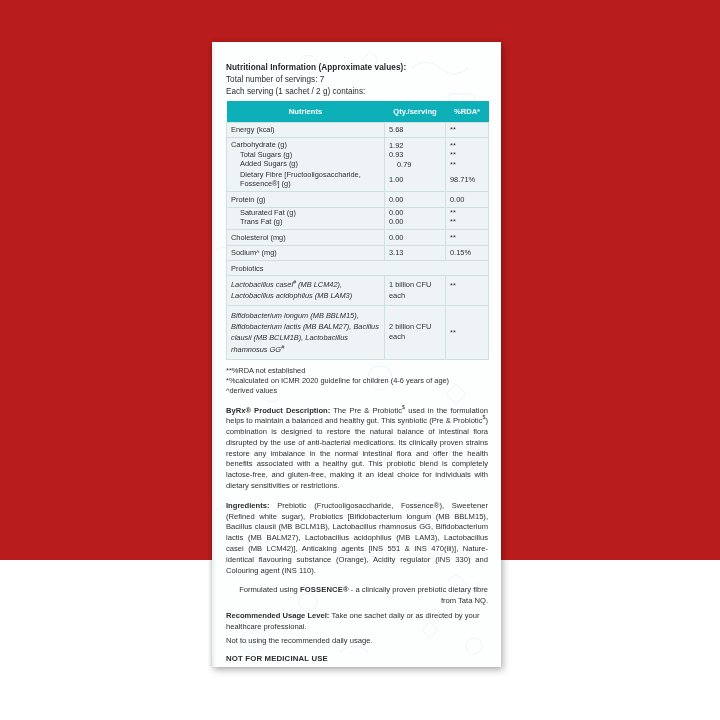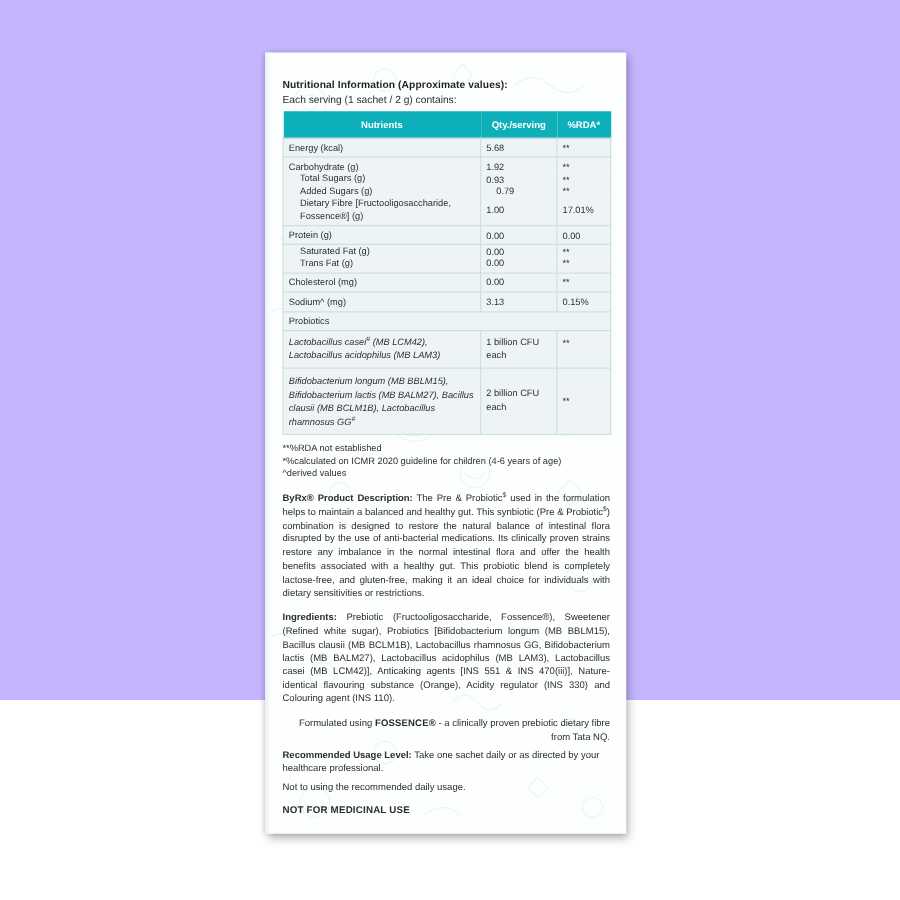--- a/index.html
+++ b/index.html
@@ -9,21 +9,21 @@
     height: 720px;
     background: #ffffff;
     font-family: "Liberation Sans", sans-serif;
     overflow: hidden;
   }
 
   #stage {
     position: relative;
     width: 720px;
     height: 560px;
-    background: #c4b5fd;
+    background: #b91c1c;
   }
 
   
   #panel {
     position: absolute;
     left: 212px;
     top: 42px;
     width: 289px;
     height: 625px;
     background: #fdfefe;
@@ -178,20 +178,21 @@
         <circle cx="214" cy="122" r="7"></circle>
         <path d="M108 108 q10 -10 20 0 q10 10 20 0"></path>
       </g>
     </svg>
 
     <div id="fold"></div>
 
     <div id="content">
 
       <div class="ttl">Nutritional Information (Approximate values):</div>
+      <div class="sub">Total number of servings: 7</div>
       <div class="sub">Each serving (1 sachet / 2 g) contains:</div>
 
       <table class="nutri">
         <colgroup>
             <col class="colA">
             <col class="colB">
             <col class="colC">
           </colgroup>
         <thead>
           <tr>
@@ -219,21 +220,21 @@
             <td style="border-top:none;border-bottom:none;padding:0 4px" class="rda">**</td>
           </tr>
           <tr>
             <td style="border-top:none;border-bottom:none;padding:0 4px" class="ind1 lh">Added Sugars (g)</td>
             <td style="border-top:none;border-bottom:none;padding:0 12px" class="num">0.79</td>
             <td style="border-top:none;border-bottom:none;padding:0 4px" class="rda">**</td>
           </tr>
           <tr>
             <td style="border-top:none;padding-top:1px" class="ind1 lh">Dietary Fibre [Fructooligosaccharide, Fossence®] (g)</td>
             <td style="border-top:none;padding-top:1px" class="num">1.00</td>
-            <td style="border-top:none;padding-top:1px" class="rda">17.01%</td>
+            <td style="border-top:none;padding-top:1px" class="rda">98.71%</td>
           </tr>
 
           <tr>
             <td class="lh">Protein (g)</td>
             <td class="num">0.00</td>
             <td class="rda">0.00</td>
           </tr>
 
           <tr>
             <td style="border-top:none;border-bottom:none;padding:0 4px" class="ind1 lh">Saturated Fat (g)</td>

